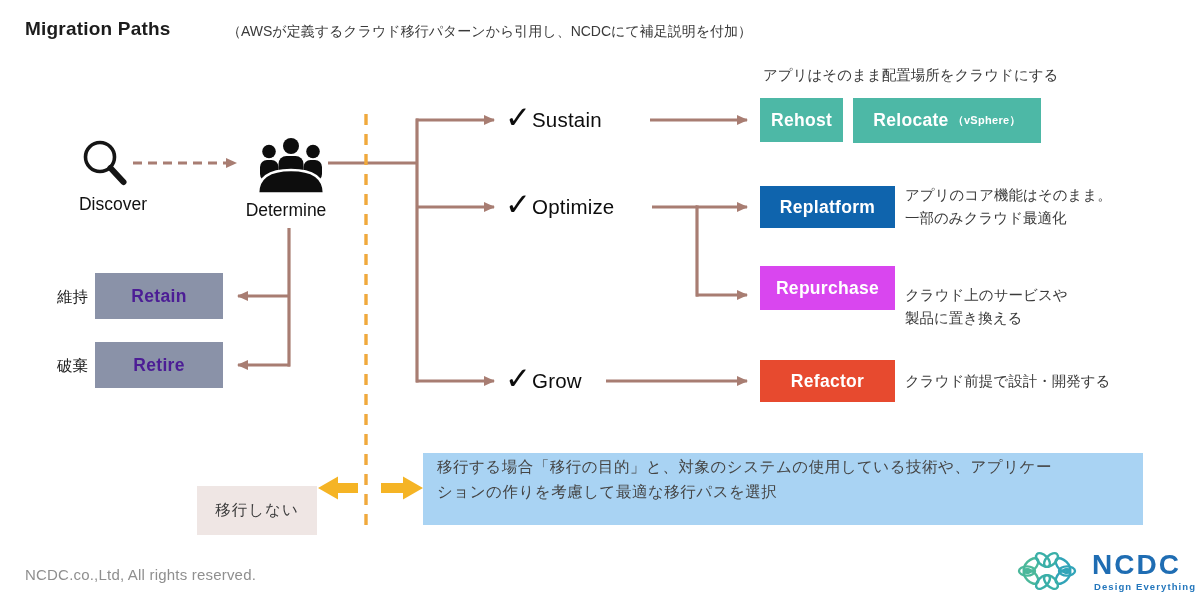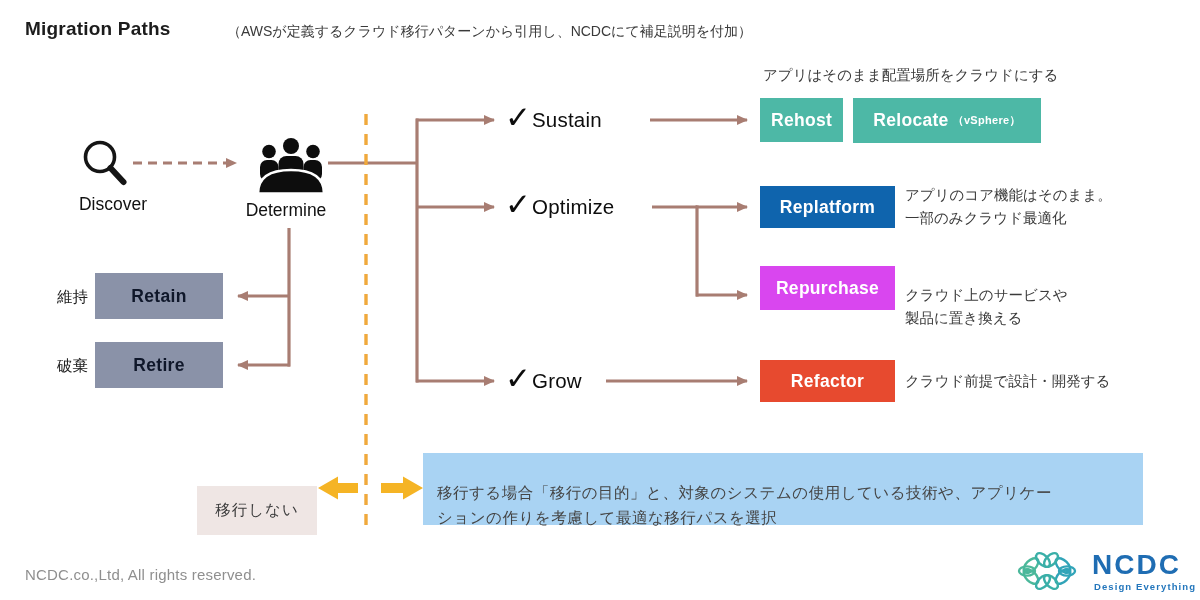--- a/index.html
+++ b/index.html
@@ -13,21 +13,21 @@
   .title{left:25px;top:18px;font-size:19px;font-weight:700;color:#1c1c1c;letter-spacing:.2px;}
   .subtitle{left:227px;top:23px;font-size:14px;color:#3a3a3a;}
   
   .icon-label{font-size:17.5px;color:#111;}
   .lbl-discover{left:68px;top:194px;width:90px;text-align:center;}
   .lbl-determine{left:236px;top:200px;width:100px;text-align:center;}
   
   .jp-side{font-size:15.5px;color:#222;}
   .jp-retain{left:57px;top:287px;}
   .jp-retire{left:57px;top:356px;}
-  .graybox{background:#8A92A8;color:#0f172a;font-size:17.5px;font-weight:600;
+  .graybox{background:#8A92A8;color:#4c1d95;font-size:17.5px;font-weight:600;
     display:flex;align-items:center;justify-content:center;letter-spacing:.3px;}
   .box-retain{left:95px;top:273px;width:128px;height:46px;}
   .box-retire{left:95px;top:342px;width:128px;height:46px;}
   
   .path-item{display:flex;align-items:center;color:#0d0d0d;}
   .check{font-size:31px;font-weight:900;line-height:1;margin-right:1px;transform:translateY(-2px);}
   .path-word{font-size:20.5px;letter-spacing:.2px;}
   .p-sustain{left:505px;top:104px;}
   .p-optimize{left:505px;top:191px;}
   .p-grow{left:505px;top:365px;}
@@ -43,21 +43,21 @@
   
   .note{font-size:14.5px;color:#3a3a3a;line-height:23px;}
   .n-sustain{left:763px;top:64px;}
   .n-replatform{left:905px;top:184px;}
   .n-repurchase{left:905px;top:284px;}
   .n-refactor{left:905px;top:370px;}
   
   .box-nomigrate{left:197px;top:486px;width:120px;height:49px;background:#EFE6E4;
     color:#3b3b3b;font-size:15.5px;display:flex;align-items:center;justify-content:center;letter-spacing:1px;}
   .box-bluenote{left:423px;top:453px;width:720px;height:72px;background:#A9D3F3;
-    color:#454545;font-size:15.5px;line-height:25px;box-sizing:border-box;padding:27px 14px;letter-spacing:.5px;}
+    color:#454545;font-size:15.5px;line-height:25px;box-sizing:border-box;padding:1px 14px;letter-spacing:.5px;}
   
   .copyright{left:25px;top:566px;font-size:15px;color:#8F8F8F;letter-spacing:.2px;}
   .logo-text{left:1092px;top:549px;font-size:28px;font-weight:700;color:#1F6DB3;letter-spacing:2px;}
   .logo-tagline{left:1094px;top:581px;font-size:9.5px;font-weight:700;color:#2376BC;letter-spacing:1.1px;}
   svg.overlay{position:absolute;left:0;top:0;pointer-events:none;}
 </style>
 </head>
 <body>
 
 <svg class="overlay" width="1200" height="600" viewBox="0 0 1200 600">

